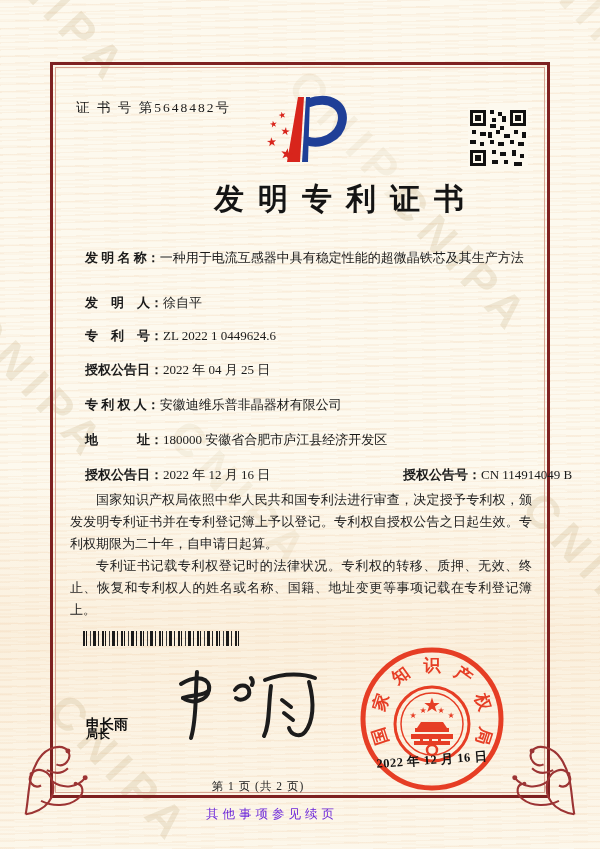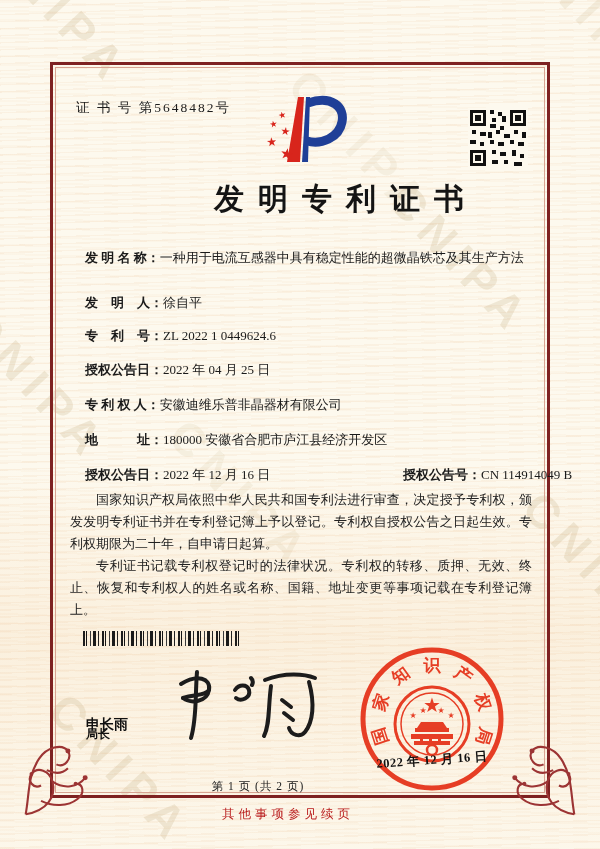--- a/index.html
+++ b/index.html
@@ -29,21 +29,21 @@
     background:repeating-linear-gradient(90deg,#1d1d1d 0 2px,transparent 2px 3px,#161616 3px 4px,transparent 4px 7px,
       #3a3a3a 7px 8px,transparent 8px 10px,#1a1a1a 10px 13px,transparent 13px 15px,#222 15px 16px,transparent 16px 19px);}
   .director-title{position:absolute;left:86px;top:726px;font-size:12px;font-weight:bold;color:#111;z-index:3;font-family:Liberation Serif, serif;}
   .director-name{position:absolute;left:86px;top:716px;font-size:14px;font-weight:bold;color:#111;z-index:3;}
   .signature{position:absolute;left:165px;top:656px;z-index:3;}
   .seal{position:absolute;left:357px;top:642px;width:150px;height:150px;z-index:4;opacity:0.94;}
   .seal-date{position:absolute;left:358px;top:752px;width:148px;text-align:center;font-size:12.5px;font-weight:bold;
              color:#111;z-index:5;transform:rotate(-4deg);letter-spacing:0.5px;}
   .page-no{position:absolute;left:0;top:779px;width:516px;text-align:center;font-size:11.5px;color:#222;
            letter-spacing:1px;z-index:3;}
-  .continuation{position:absolute;left:16px;top:806px;width:544px;text-align:center;font-size:12.5px;color:#b91c1c;
+  .continuation{position:absolute;left:0;top:806px;width:544px;text-align:center;font-size:12.5px;color:#6d28d9;
                 letter-spacing:4px;z-index:3;}
   .corner{position:absolute;z-index:6;}
   .corner.bl{left:18px;top:726px;}
   .corner.br{left:486px;top:726px;transform:scaleX(-1);}
 </style>
 </head>
 <body>
 
 <div class="page">
 

